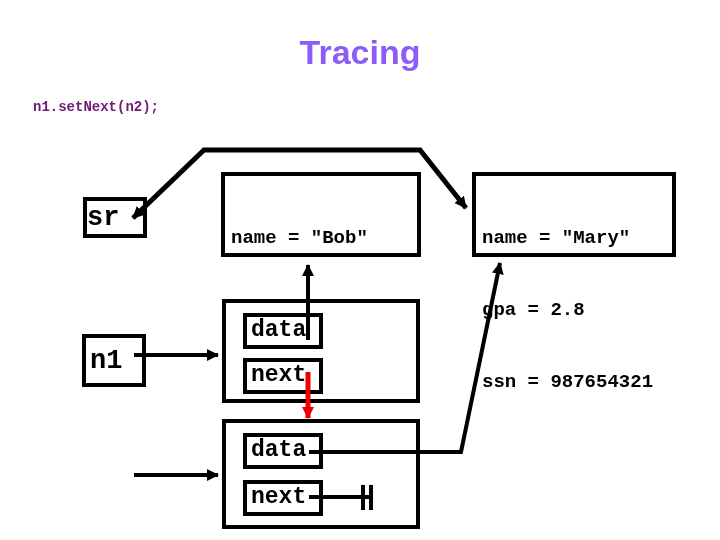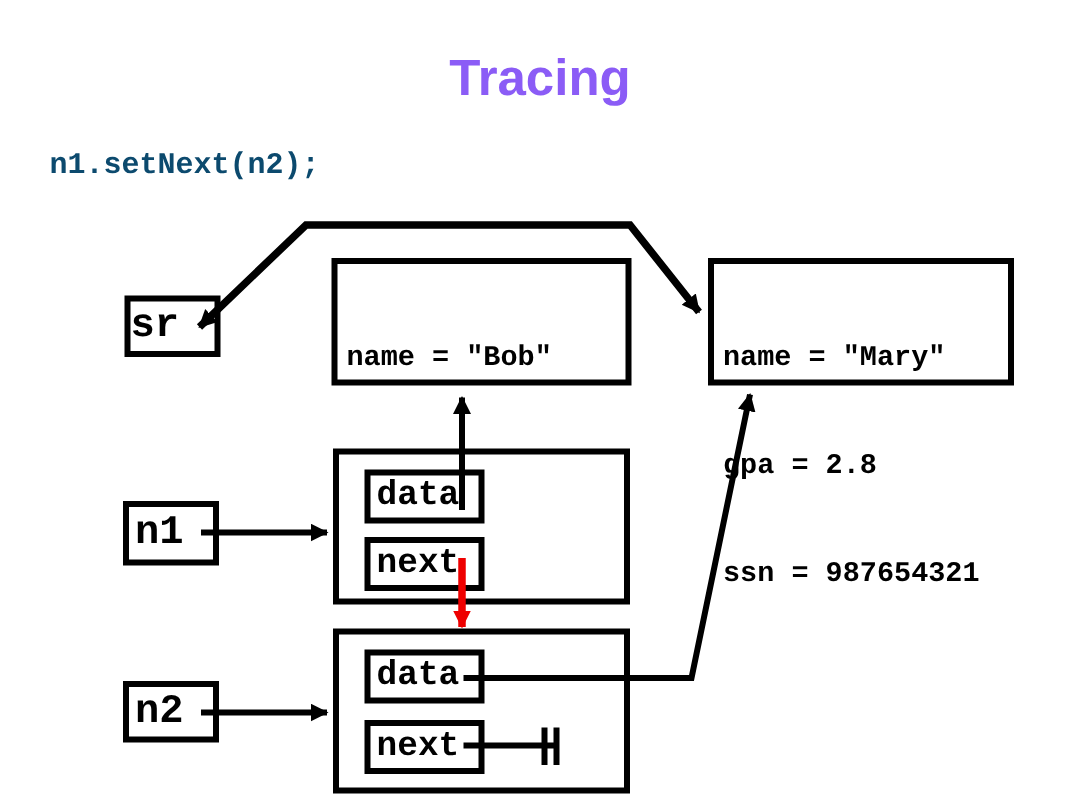--- a/index.html
+++ b/index.html
@@ -8,21 +8,21 @@
     overflow:hidden;font-family:"Liberation Sans",sans-serif;
   }
   .title{
     position:absolute;left:0;right:0;top:33px;text-align:center;
     font-family:"Liberation Sans",sans-serif;font-weight:bold;
     font-size:34px;color:#8b5cf6;letter-spacing:0px;
   }
   .code{
     position:absolute;left:33px;top:99px;
     font-family:"Liberation Mono",monospace;font-weight:bold;
-    font-size:20px;color:#0c4a6e;white-space:pre;
+    font-size:14px;color:#701a75;white-space:pre;
   }
   .box{
     position:absolute;box-sizing:border-box;border:4px solid #000;background:#fff;
     font-family:"Liberation Mono",monospace;font-weight:bold;color:#000;
   }
   .ptr{display:flex;align-items:center;font-size:27px;}
   .field{display:flex;align-items:flex-start;font-size:23px;}
   .record{font-size:19px;line-height:24px;padding:2px 0 0 6px;white-space:pre;}
   .node{background:#fff;}
   .overlay{position:absolute;left:0;top:0;width:720px;height:540px;pointer-events:none;}
@@ -31,25 +31,22 @@
 <body>
 
 <div class="slide">
 
   <div class="title">Tracing</div>
   <div class="code">n1.setNext(n2);</div>
 
   <div class="box ptr" style="left:83px;top:197px;width:64px;height:41px;">
     <span>sr</span>
   </div>
-  <div class="box ptr" style="left:82px;top:334px;width:64px;height:43px;padding-left:4px;">
+  <div class="box ptr" style="left:82px;top:334px;width:64px;height:53px;padding-left:4px;">
     <span>n1</span>
-  </div>
-  <div class="box ptr" style="left:82px;top:454px;width:64px;height:41px;padding-left:4px;">
-    <span>n2</span>
   </div>
 
   <div class="box record" style="left:221px;top:172px;width:200px;height:85px;">
     <div>name = "Bob"</div>
     <div>gpa = 3.5</div>
     <div>ssn = 123456789</div>
   </div>
   <div class="box record" style="left:472px;top:172px;width:204px;height:85px;">
     <div>name = "Mary"</div>
     <div>gpa = 2.8</div>

